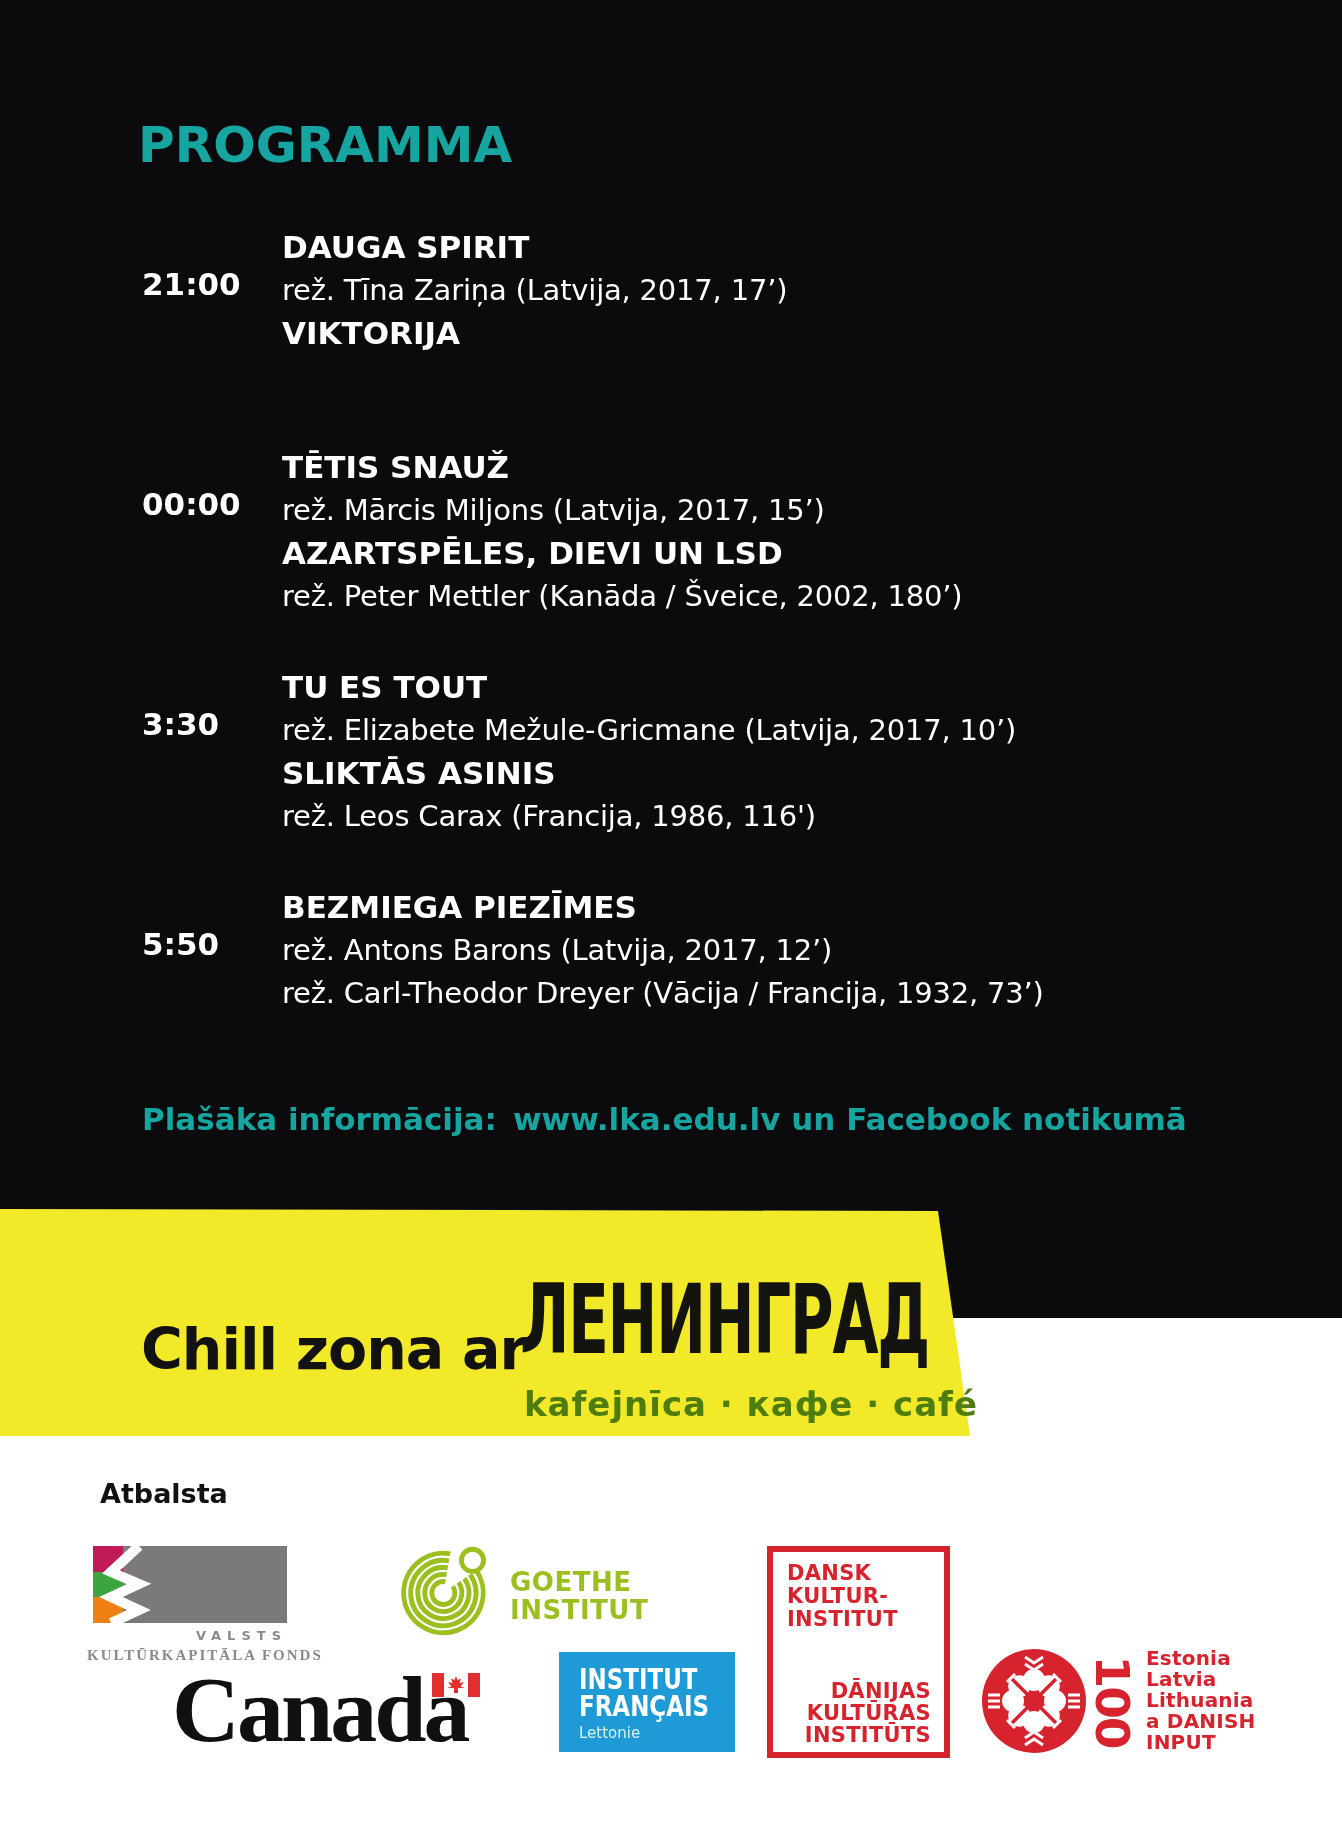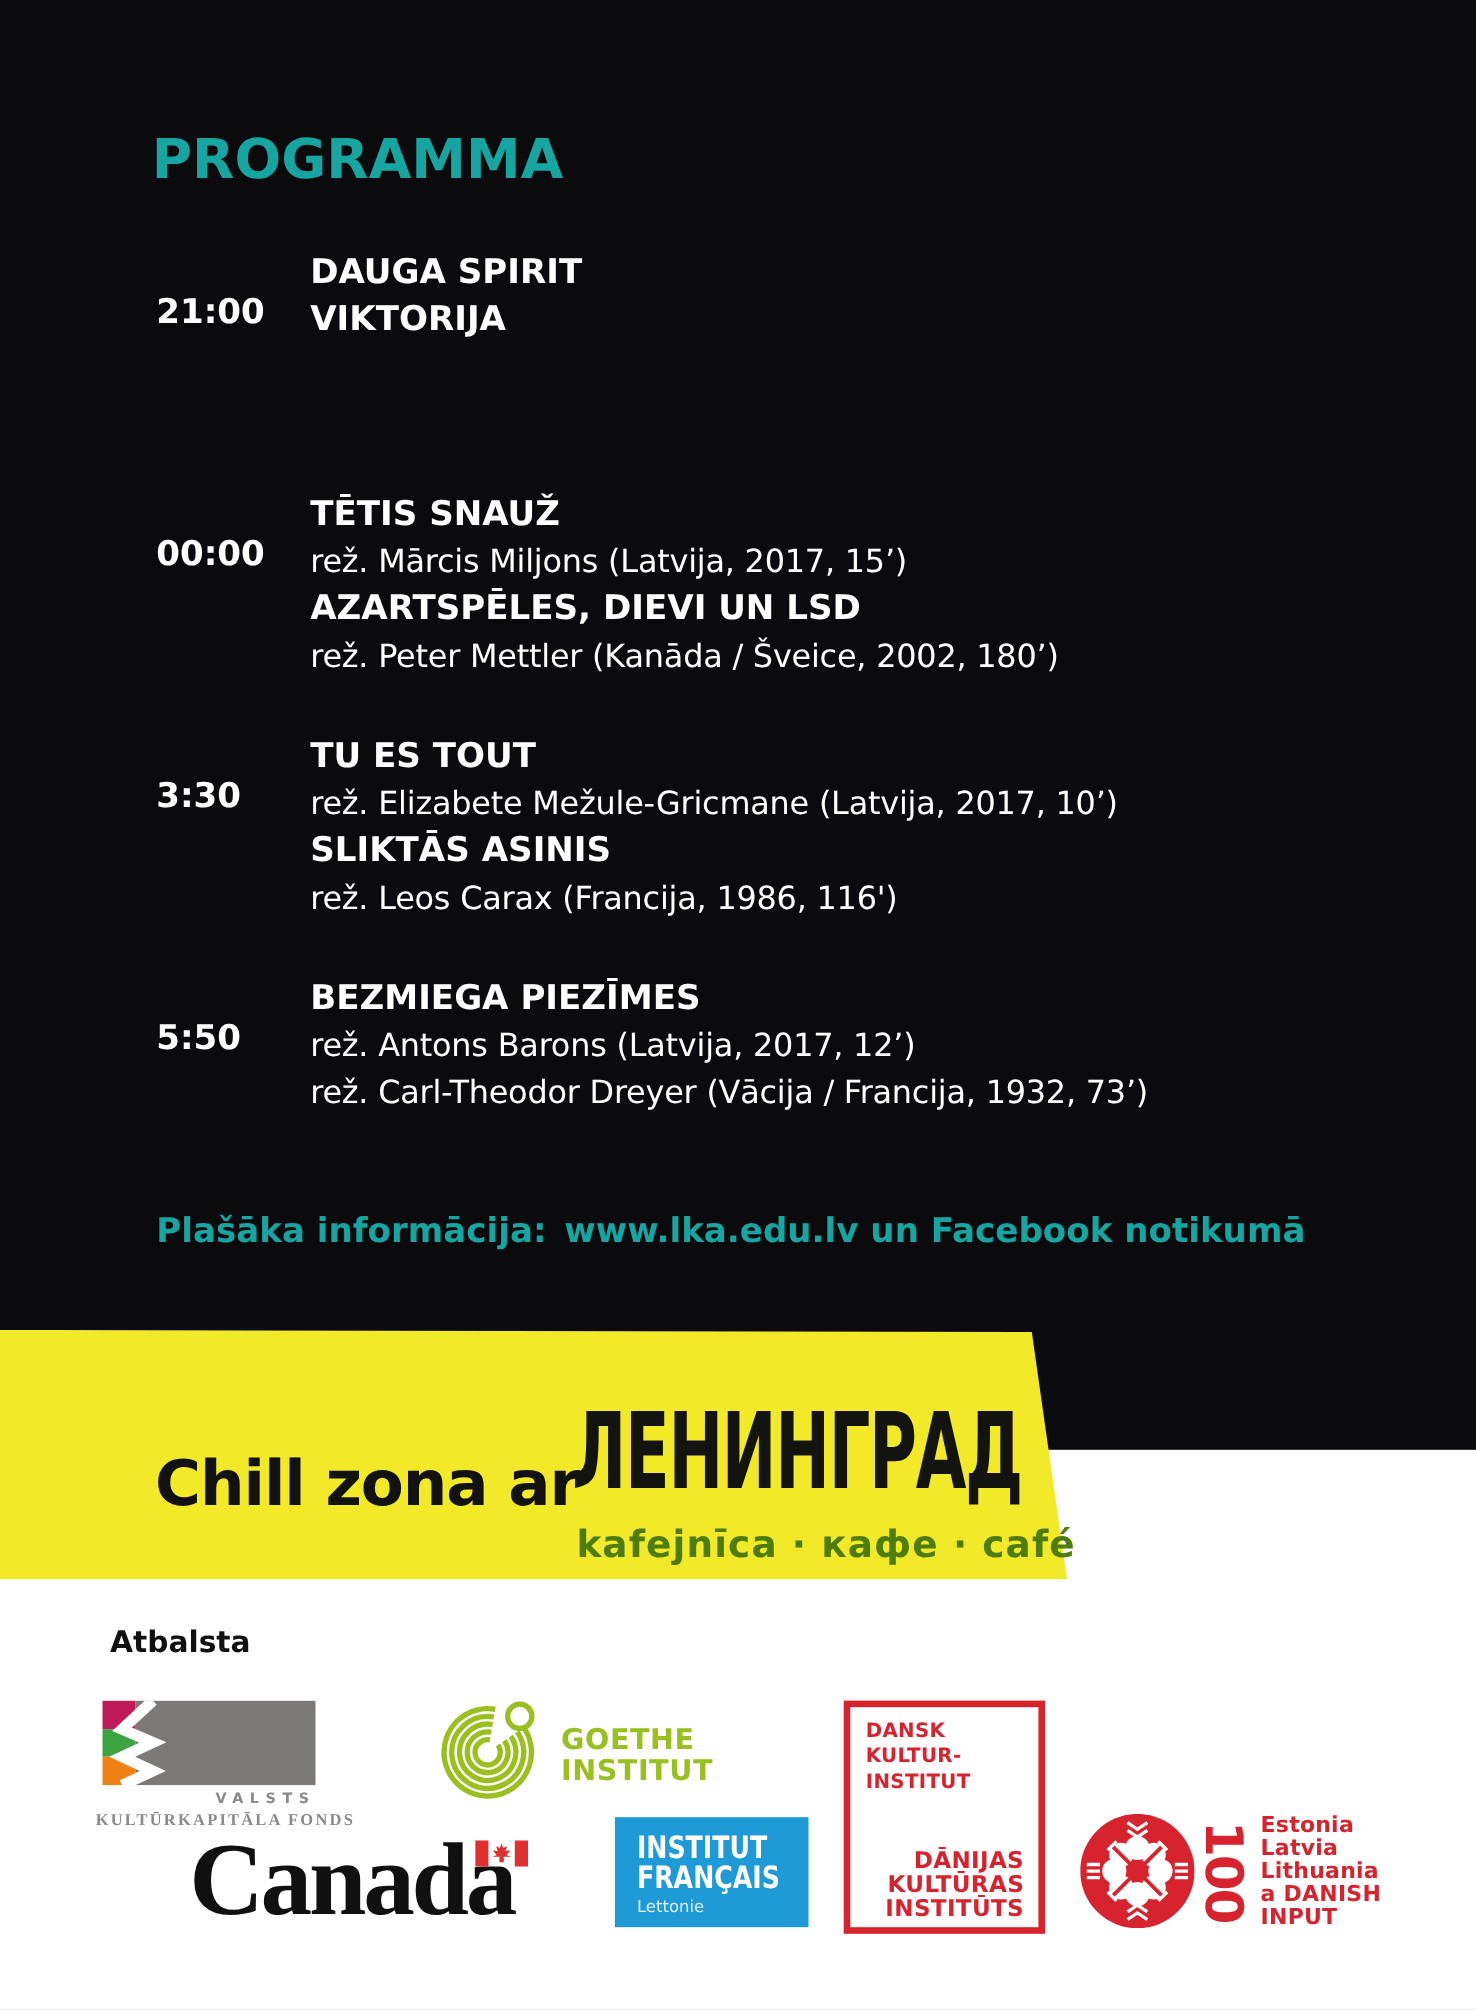--- a/index.html
+++ b/index.html
@@ -68,21 +68,21 @@
   }
   .inst-fr-l1{position:absolute;left:20px;top:11px;font-size:28px;font-weight:700;
     transform:scaleX(0.82);transform-origin:left top;letter-spacing:0;white-space:nowrap;}
   .inst-fr-l2{position:absolute;left:20px;top:38px;font-size:28px;font-weight:700;
     transform:scaleX(0.82);transform-origin:left top;white-space:nowrap;}
   .inst-fr-l3{position:absolute;left:20px;top:72px;font-size:15px;font-weight:400;color:rgba(255,255,255,0.85);}
   .dansk{
     position:absolute;left:767px;top:1546px;width:183px;height:212px;background:#fff;
     border:6px solid #D7232E;box-sizing:border-box;color:#D7232E;
   }
-  .dansk-top{position:absolute;left:14px;top:10px;font-size:18px;font-weight:800;line-height:23px;letter-spacing:0.3px;}
+  .dansk-top{position:absolute;left:14px;top:10px;font-size:21px;font-weight:800;line-height:23px;letter-spacing:0.3px;}
   .dansk-bottom{position:absolute;right:13px;top:128px;text-align:right;font-size:21px;font-weight:800;line-height:22px;letter-spacing:0.3px;}
   .ornament{position:absolute;left:982px;top:1649px;}
   .num100{
     position:absolute;left:1088px;top:1650px;width:48px;height:102px;
     display:flex;align-items:center;justify-content:center;
   }
   .num100 span{
     color:#D7232E;font-size:47px;font-weight:800;letter-spacing:-2px;
     transform:rotate(90deg);white-space:nowrap;display:block;
   }
@@ -98,20 +98,21 @@
 
   <div class="black-bg"></div>
   <div class="yellow-band"></div>
 
   <div class="prog-title">PROGRAMMA</div>
 
   <div class="sched-block" style="top:226px">
     <div class="sched-time">21:00</div>
     <div class="sched-films">
       <div class="film-title">DAUGA SPIRIT</div>
+      <div class="film-credit">rež. Tīna Zariņa (Latvija, 2017, 17’)</div>
       <div class="film-title">VIKTORIJA</div>
     </div>
   </div>
 
   <div class="sched-block" style="top:446px">
     <div class="sched-time">00:00</div>
     <div class="sched-films">
       <div class="film-title">TĒTIS SNAUŽ</div>
       <div class="film-credit">rež. Mārcis Miljons (Latvija, 2017, 15’)</div>
       <div class="film-title">AZARTSPĒLES, DIEVI UN LSD</div>

